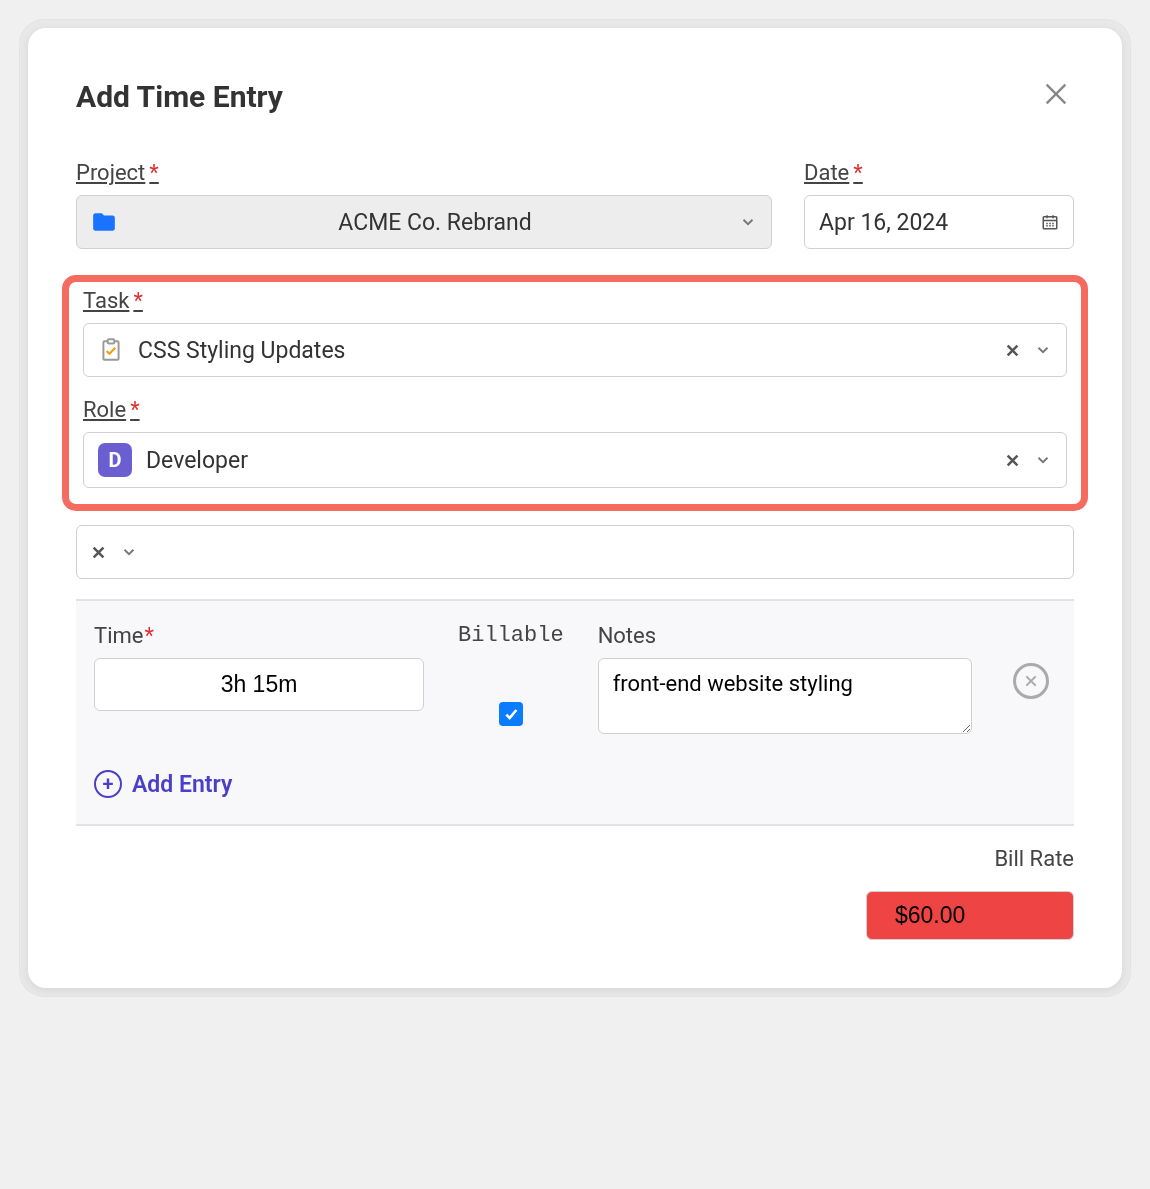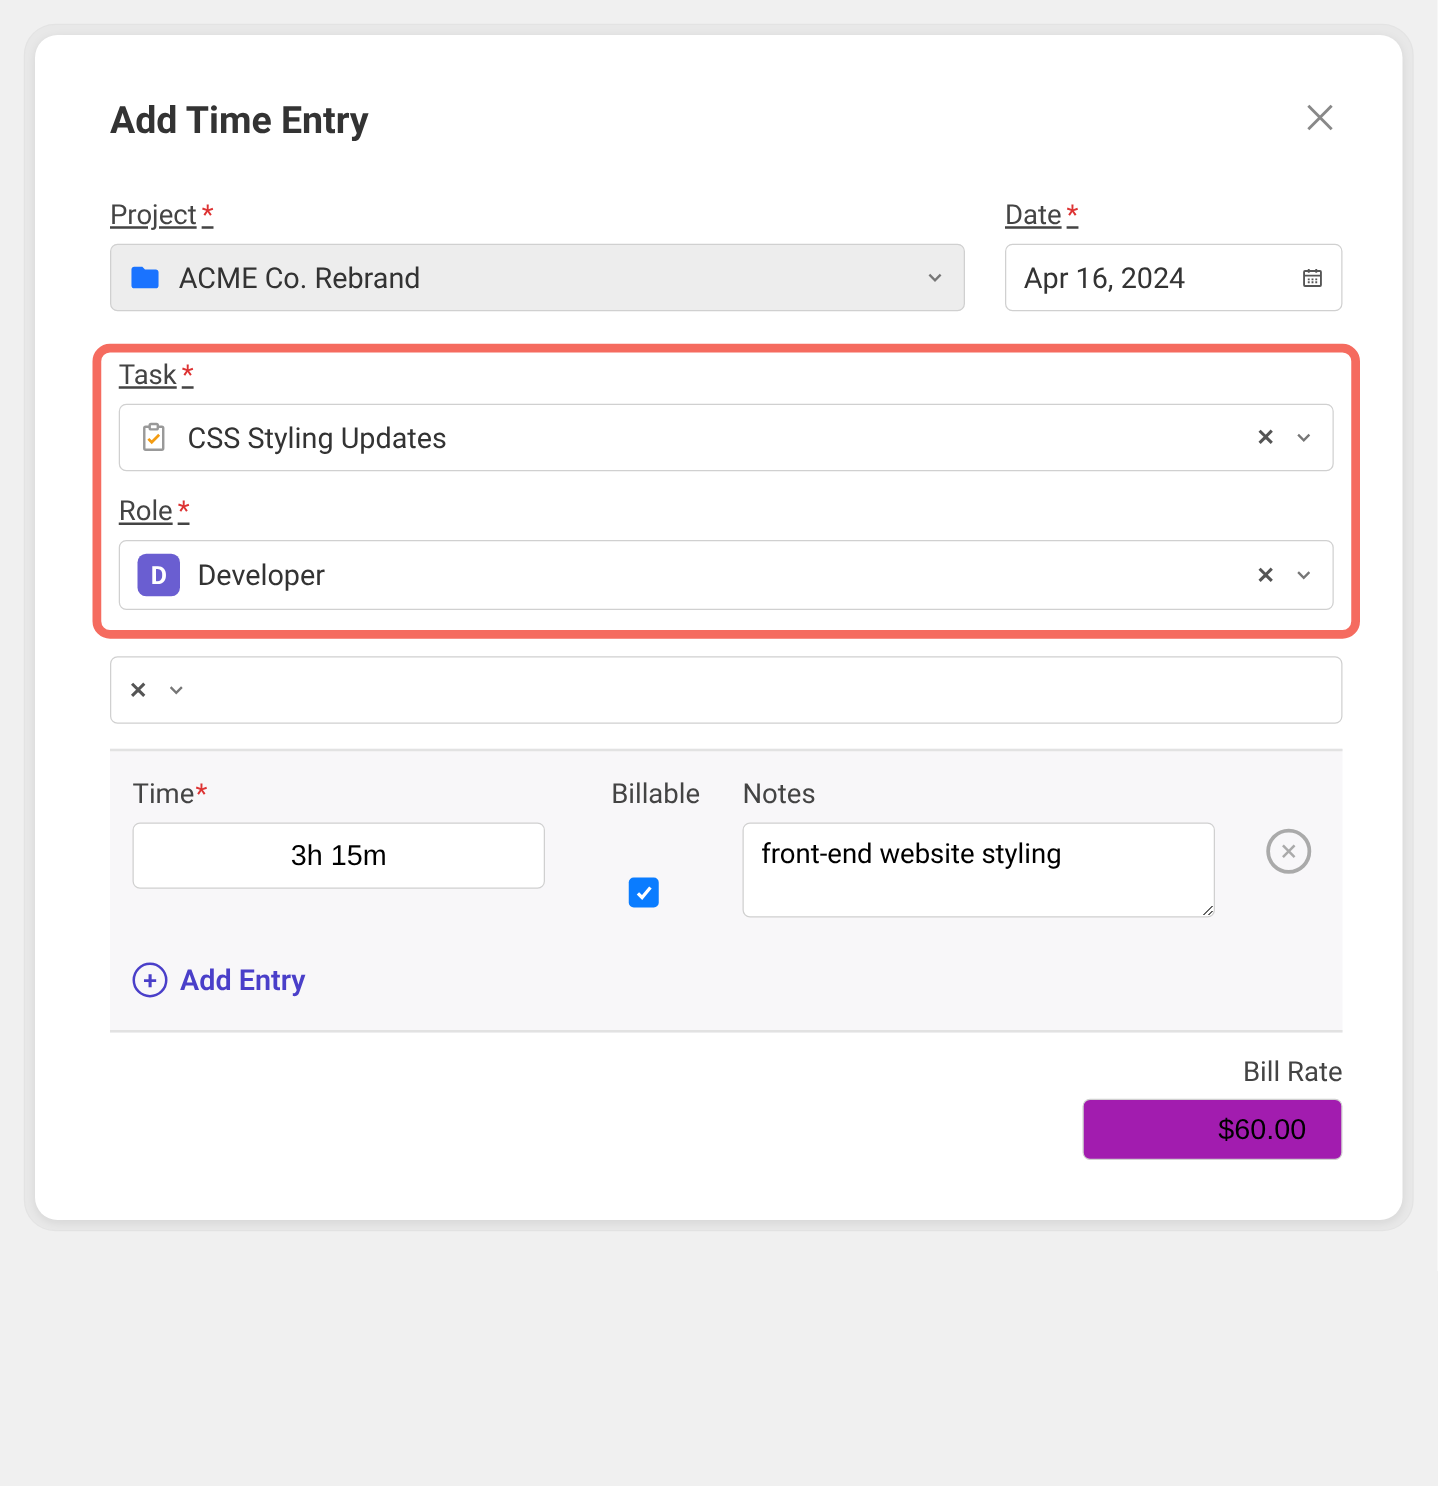--- a/index.html
+++ b/index.html
@@ -14,21 +14,21 @@
     background: #e8e8e8;
     border-radius: 24px;
     padding: 8px;
     width: 1110px;
     margin: 0 auto;
     box-shadow: 0 0 0 1px rgba(0,0,0,0.05);
   }
   .dialog {
     background: #fff;
     border-radius: 18px;
-    padding: 48px 48px 48px 60px;
+    padding: 48px 48px 48px 48px;
     position: relative;
     box-shadow: 0 2px 8px rgba(0,0,0,0.08);
   }
   .dialog-header {
     display: flex;
     justify-content: space-between;
     align-items: center;
     margin-bottom: 44px;
   }
   .dialog-title {
@@ -57,42 +57,42 @@
     display: flex;
     align-items: center;
     border: 1px solid #d0d0d0;
     border-radius: 6px;
     padding: 10px 14px;
     min-height: 54px;
     font-size: 23px;
     background: #fff;
     cursor: pointer;
   }
-  .select.disabled { background: #ededed; }
+  .select.disabled { background: #ededed; text-align: center; }
   .select-icon { flex: 0 0 auto; margin-right: 14px; display:flex; align-items:center; }
   .select-value { flex: 1; color: #333; }
   .select-controls { display: flex; align-items: center; gap: 14px; color: #666; }
   .select-controls svg { width: 18px; height: 18px; }
   .chevron { width: 20px; height: 20px; color:#777; }
   .highlight-box {
     border: 7px solid #f56b5f;
     border-radius: 14px;
     margin: 6px -14px 14px -14px;
     padding: 6px 14px 10px 14px;
   }
   .timebox {
     background: #f8f7f9;
     border-top: 2px solid #e2e2e2;
     border-bottom: 2px solid #e2e2e2;
     padding: 22px 18px 26px 18px;
     margin-top: 10px;
   }
   .time-header { display:flex; gap: 34px; align-items:flex-start; }
   .time-col-time { flex: 0 0 330px; }
-  .time-col-bill { flex: 0 0 90px; text-align:right; }
+  .time-col-bill { flex: 0 0 90px; text-align:left;font-family:Liberation Mono, monospace; }
   .time-col-notes { flex: 1; }
   .time-col-del { flex: 0 0 50px; display:flex; align-items:center; justify-content:center; padding-top:40px;}
   .time-label { font-size: 22px; color:#444; margin-bottom: 10px; display:block;}
   .time-input {
     width: 100%;
     border: 1px solid #d0d0d0;
     border-radius: 6px;
     padding: 12px 16px;
     font-size: 23px;
     text-align: center;
@@ -142,22 +142,23 @@
   }
   .billrate-row { display:flex; justify-content:flex-end; margin-top: 20px; }
   .billrate-col { display:flex; flex-direction:column; align-items:flex-end; }
   .billrate-label { font-size: 22px; color:#444; margin-bottom: 8px; }
   .billrate-input {
     border: 1px solid #d0d0d0;
     border-radius: 6px;
     padding: 10px 28px;
     font-size: 23px;
     width: 208px;
-    text-align:right;
-    background:#a21caf;
+    text-align:left;
+    background:#ef4444;
+    margin-top:12px;
   }
   .footer {
     display:flex; align-items:center; justify-content:space-between;
     margin-top: 50px;
   }
   .open-timesheet {
     display:flex; align-items:center; gap: 12px;
     color: #4a3fc9;
     font-size: 23px;
     font-weight: 700;

